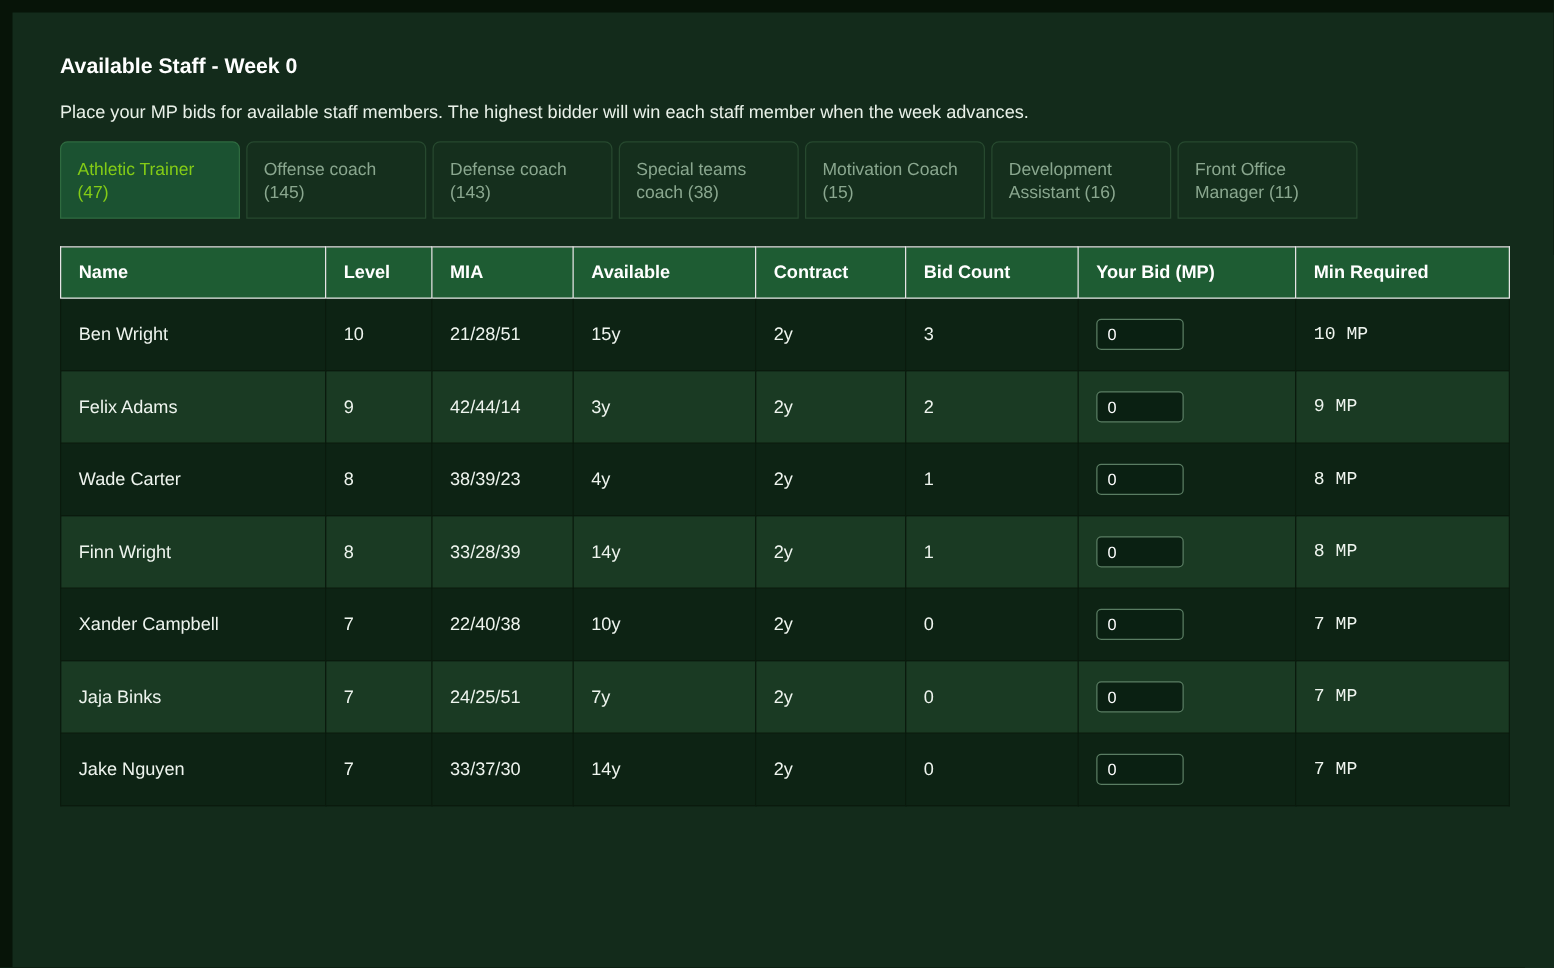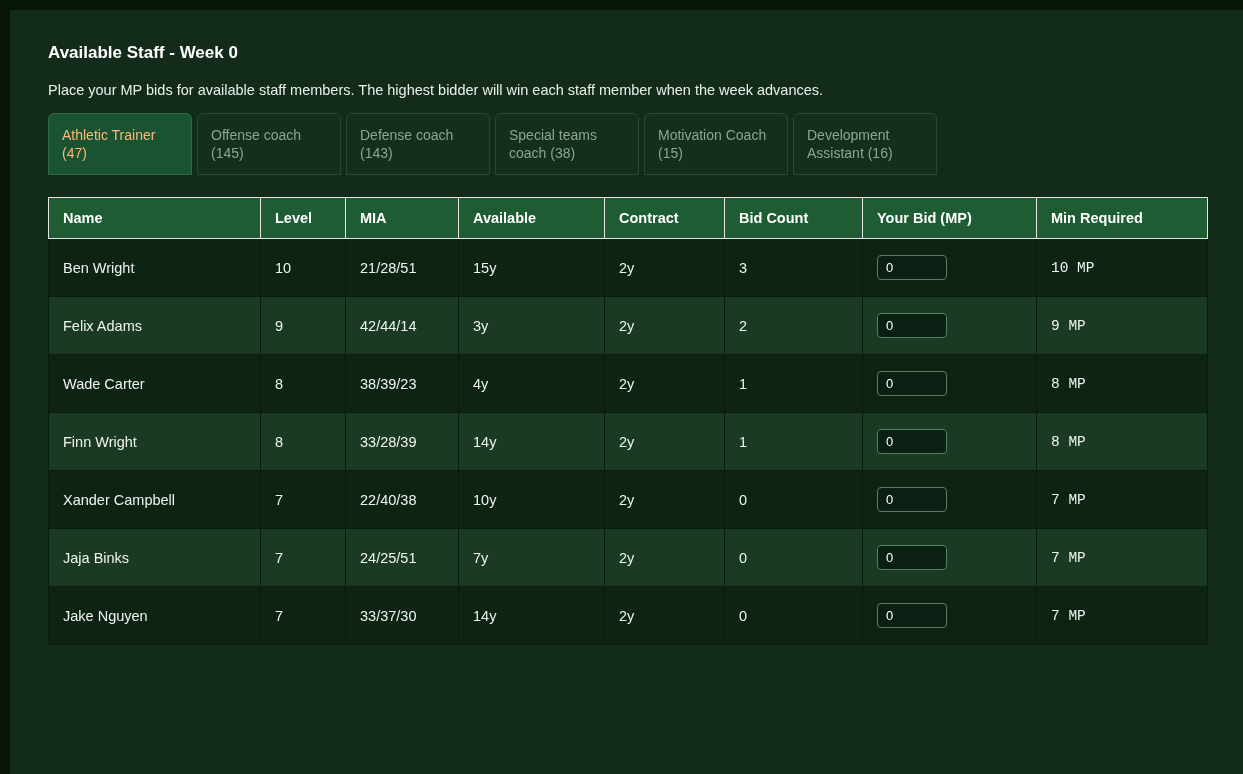--- a/index.html
+++ b/index.html
@@ -55,21 +55,21 @@
     text-align: left;
     color: #8aa78f;
     background: #152f1d;
     border: 1px solid #27492f;
     border-radius: 6px 6px 0 0;
     cursor: pointer;
     min-height: 62px;
   }
   .tab.active {
     background: #1b5231;
-    color: #fdba74;
+    color: #84cc16;
     border-color: #2f6b40;
   }
 
   table.staff-table {
     border-collapse: collapse;
     table-layout: fixed;
     width: 1159px;
     margin-top: 22px;
   }
   table.staff-table th {
@@ -118,20 +118,21 @@
   <p class="page-desc">Place your MP bids for available staff members. The highest bidder will win each staff member when the week advances.</p>
 
 
   <div class="tabs" id="tabs">
       <button class="tab active"><span>Athletic Trainer (47)</span></button>
       <button class="tab"><span>Offense coach (145)</span></button>
       <button class="tab"><span>Defense coach (143)</span></button>
       <button class="tab"><span>Special teams coach (38)</span></button>
       <button class="tab"><span>Motivation Coach (15)</span></button>
       <button class="tab"><span>Development Assistant (16)</span></button>
+      <button class="tab"><span>Front Office Manager (11)</span></button>
     </div>
 
   <table class="staff-table">
     <colgroup>
       <col style="width:212px">
       <col style="width:85px">
       <col style="width:113px">
       <col style="width:146px">
       <col style="width:120px">
       <col style="width:138px">

